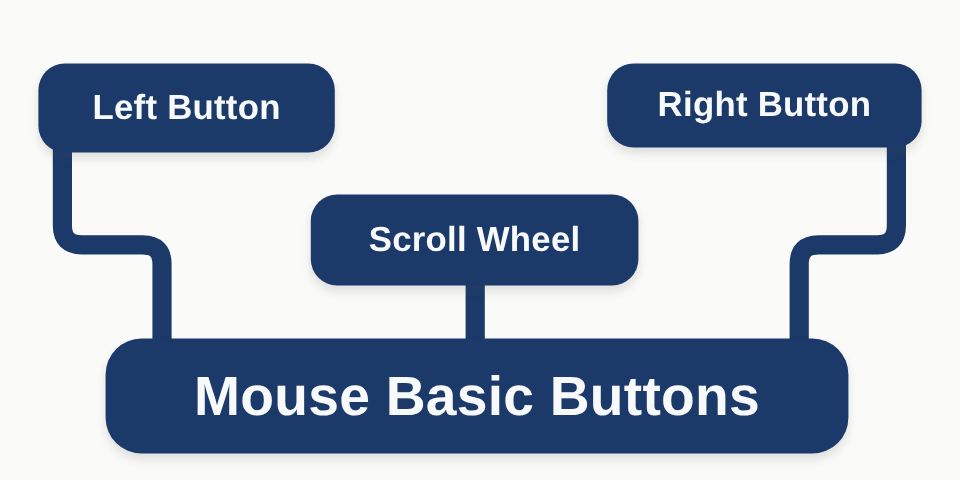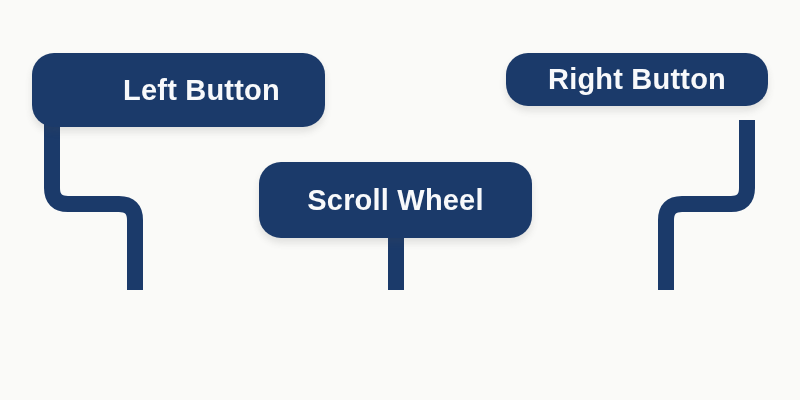--- a/index.html
+++ b/index.html
@@ -21,22 +21,22 @@
     background:var(--accent);
     color:var(--ink);
     display:flex; align-items:center; justify-content:center;
     z-index:2;
     box-shadow:0 5px 7px rgba(80,80,80,0.14);
     font-weight:bold;
     letter-spacing:0.2px;
     white-space:nowrap;
   }
   .node-small { font-size:29px; border-radius:22px; }
-  .node-left   { left:32px;  top:53px;  width:247px; height:74px;padding-left:46px; }
-  .node-right  { left:506px; top:53px;  width:262px; height:53px;text-align:center; }
+  .node-left   { left:32px;  top:53px;  width:247px; height:74px; }
+  .node-right  { left:506px; top:53px;  width:262px; height:70px;text-align:center; }
   .node-scroll { left:259px; top:162px; width:273px; height:76px; }
   .node-main {
     left:88px; top:282px; width:619px; height:96px;
     border-radius:30px; font-size:46px;
   }
 </style>
 </head>
 <body>
 
 <div class="canvas">
@@ -52,14 +52,17 @@
   </div>
 
   <div class="node node-small node-right">
     <span>Right Button</span>
   </div>
 
   <div class="node node-small node-scroll">
     <span>Scroll Wheel</span>
   </div>
 
+  <div class="node node-main">
+    <span>Mouse Basic Buttons</span>
+  </div>
 
 </div>
 
 </body></html>

